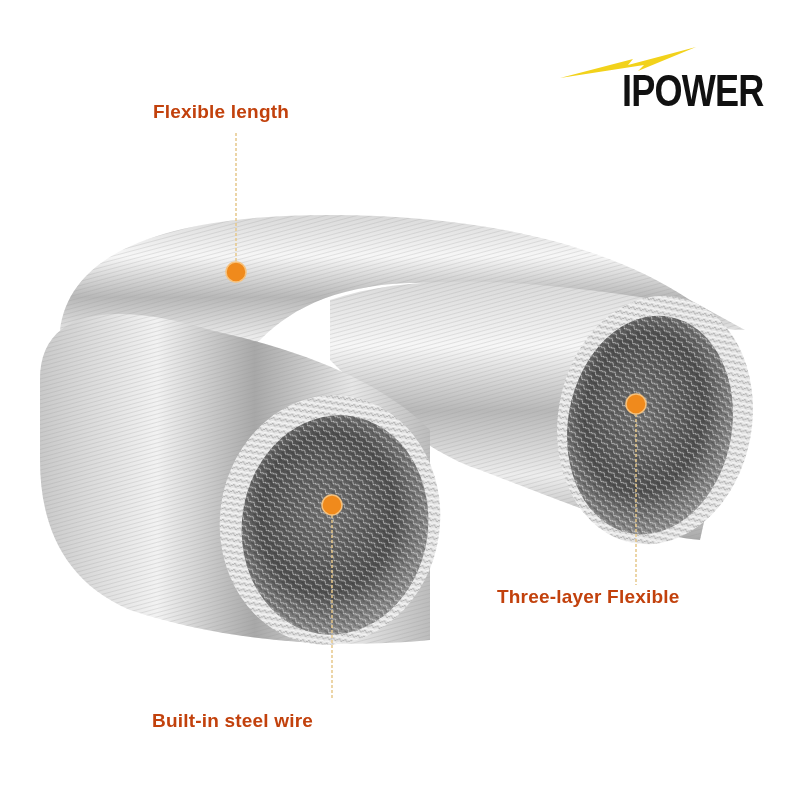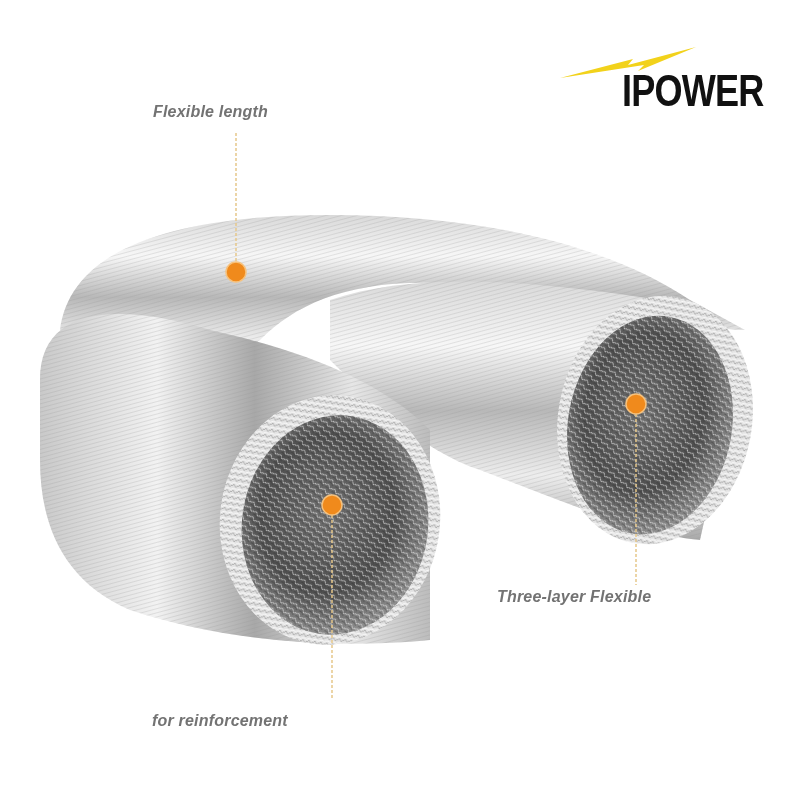--- a/index.html
+++ b/index.html
@@ -1,20 +1,20 @@
 <!DOCTYPE html>
 <html><head>
   <meta charset="utf-8">
   <style>
     html, body { margin: 0; padding: 0; background: #ffffff; }
     body { width: 800px; height: 800px; position: relative; overflow: hidden;
            font-family: "Liberation Sans", "DejaVu Sans", sans-serif; }
     .canvas { position: absolute; left: 0; top: 0; width: 800px; height: 800px; }
-    .label { position: absolute; font-weight: 700; color: #737373; font-size: 16px;
-             line-height: 26px; white-space: nowrap; letter-spacing: 0.2px; font-style: italic; }
+    .label { position: absolute; font-weight: 700; color: #c2410c; font-size: 19px;
+             line-height: 26px; white-space: nowrap; letter-spacing: 0.2px; }
     .lbl-flex { left: 153px; top: 99px; }
     .lbl-three { left: 497px; top: 584px; }
     .lbl-wire { left: 152px; top: 708px; }
     .logo { position: absolute; left: 558px; top: 45px; width: 210px; height: 80px; }
     .logo-text { position: absolute; left: 64px; top: 22px; font-size: 44px; font-weight: 700;
                  color: #111; letter-spacing: -1px; transform: scaleX(0.82); transform-origin: left top;
                  font-family: "Liberation Sans Narrow", "Liberation Sans", sans-serif; line-height: 48px; }
   </style>
 </head>
 <body>
@@ -95,14 +95,14 @@
 <div class="logo">
   <svg width="210" height="80" style="position:absolute;left:0;top:0">
     <path d="M 2 33 L 75 14 L 70 20 L 138 2 L 80 26 L 86 20 Z" fill="#F2D21B"></path>
   </svg>
   <div class="logo-text">IPOWER</div>
 </div>
 
 <div class="label lbl-flex">Flexible length</div>
 <div class="label lbl-three">Three-layer Flexible</div>
 <div class="label lbl-wire">
-  <div>for reinforcement</div>
+  <div>Built-in steel wire</div>
 </div>
 
 </body></html>

